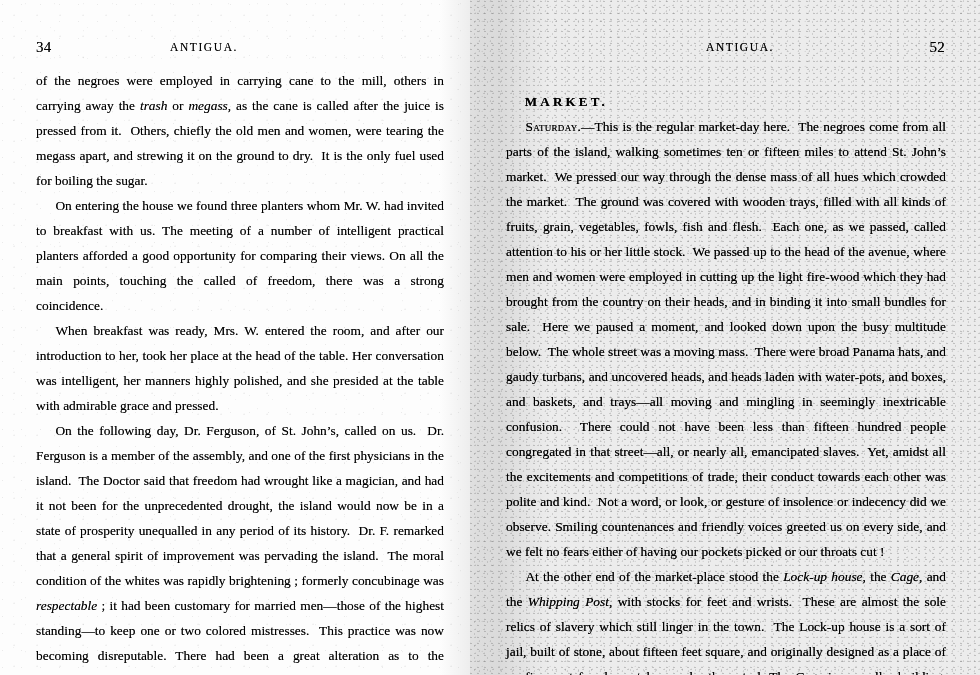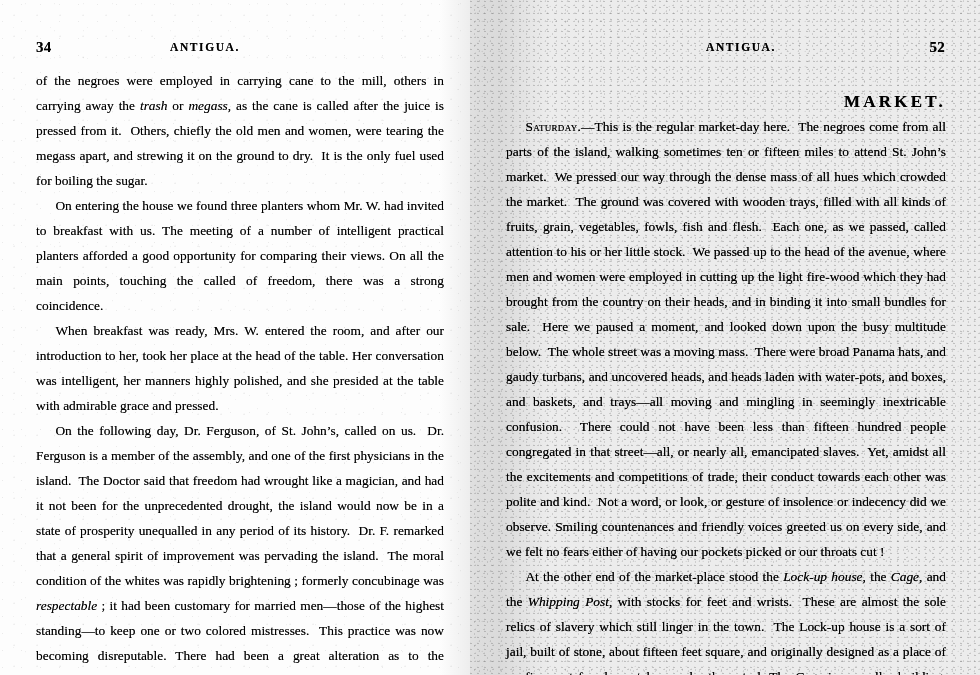--- a/index.html
+++ b/index.html
@@ -74,29 +74,29 @@
     z-index: 4;
   }
   .leaf-left  { left: 0;   width: 470px; }
   .leaf-right { left: 470px; width: 510px; }
 
   .runhead {
     position: absolute;
     top: 41px;
     height: 18px;
     font-size: 11.5px;
-    font-weight: bold;
+    font-weight: normal;
     letter-spacing: 1.6px;
     white-space: nowrap;
   }
   .folio {
     position: absolute;
     top: 39px;
     font-size: 15px;
-    font-weight: bold;
+    font-weight: normal;
     letter-spacing: .3px;
   }
   .folio-left  { left: 36px; }
   .runhead-left{ left: 170px; }
   .runhead-right{ left: 236px; }
   .folio-right { right: 35px; }
 
   .colbody {
     position: absolute;
     top: 68px;
@@ -112,22 +112,22 @@
 
   .colbody p {
     margin: 0;
     text-indent: 1.45em;
   }
   .colbody p.noindent { text-indent: 0; }
 
   .secheading {
     margin: 0 0 9px 0;
     padding-top: 21px;
-    text-align: right;
-    font-size: 17px;
+    text-align: left;
+    font-size: 13px;
     font-weight: bold;
     letter-spacing: 3.2px;
     text-indent: 0;
   }
 
   .smallcaps {
     font-variant: small-caps;
     font-weight: normal;
     letter-spacing: .3px;
   }

